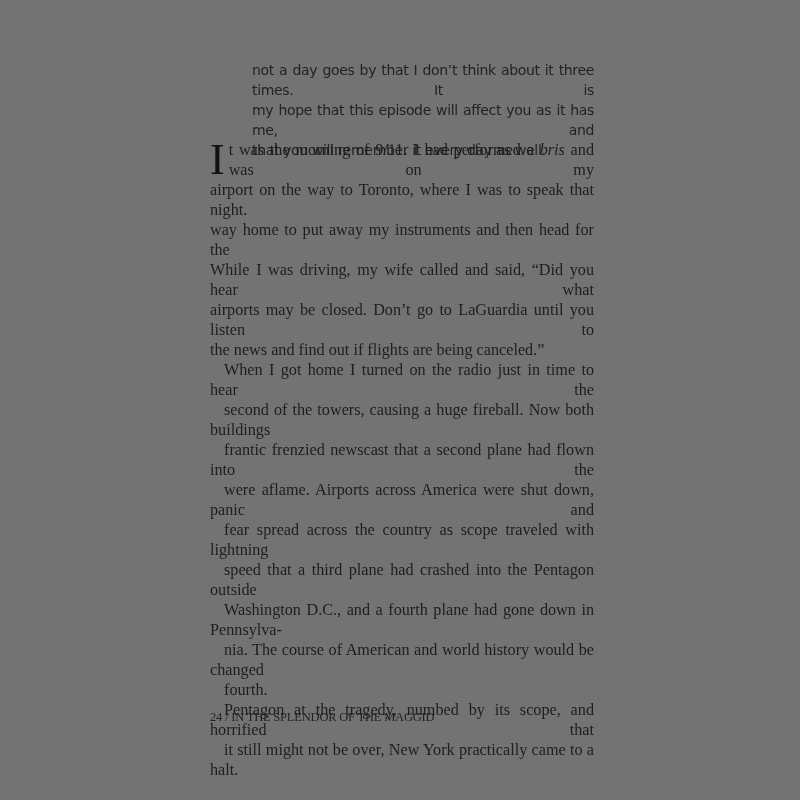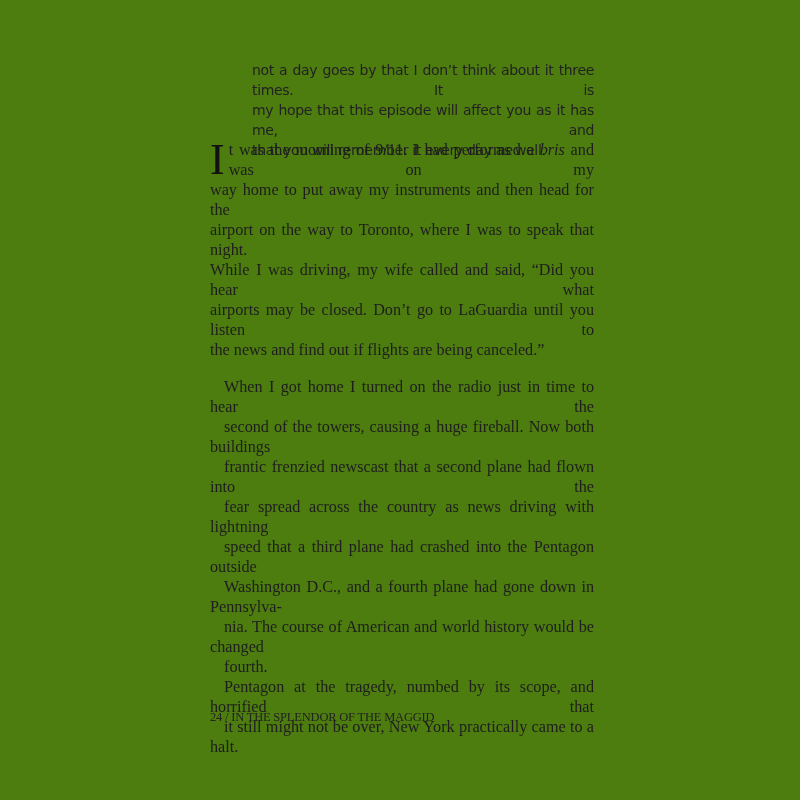--- a/index.html
+++ b/index.html
@@ -1,17 +1,17 @@
 <!DOCTYPE html>
 <html><head>
   <meta charset="utf-8">
   <style>
     html, body { margin: 0; padding: 0; background: #ffffff; }
     body { width: 800px; height: 800px; position: relative; overflow: hidden; color: #1e1e1e; }
-    .page { position: absolute; left: 0; top: 0; width: 800px; height: 800px; background: #4d7c0f; }
+    .page { position: absolute; left: 0; top: 0; width: 800px; height: 800px; background: #737373; }
     .intro {
       position: absolute; left: 252px; top: 60px; width: 342px;
       font-family: "DejaVu Sans", sans-serif; font-size: 14px; line-height: 20px;
       color: #222; letter-spacing: -0.35px;
     }
     .intro p { margin: 0; }
     .body {
       position: absolute; left: 210px; top: 140px; width: 384px;
       font-family: "Liberation Serif", serif; font-size: 16.2px; line-height: 20px;
       color: #1e1e1e; text-align: justify; hyphens: manual;
@@ -40,31 +40,32 @@
       <span class="line">not a day goes by that I don’t think about it three times. It is</span>
       <span class="line">my hope that this episode will affect you as it has me, and</span>
       <span class="line last">that you will remember it every day as well.</span>
     </p>
   </div>
 
   <div class="body" id="body">
       <p class="first">
         <span class="dropcap">I</span>
         <span class="line">t was the morning of 9/11. I had performed a <i>bris</i> and was on my</span>
+        <span class="line">airport on the way to Toronto, where I was to speak that night.</span>
         <span class="line">way home to put away my instruments and then head for the</span>
-        <span class="line">airport on the way to Toronto, where I was to speak that night.</span>
         <span class="line">While I was driving, my wife called and said, “Did you hear what</span>
         <span class="line">airports may be closed. Don’t go to LaGuardia until you listen to</span>
         <span class="line last">the news and find out if flights are being canceled.”</span>
       </p>
       <p>
-        <span class="line" style="text-indent: 14px; margin-top: 17px;">When I got home I turned on the radio just in time to hear the</span>
+        <span class="line" style="text-indent: 14px;">When I got home I turned on the radio just in time to hear the</span>
         <span class="line">second of the towers, causing a huge fireball. Now both buildings</span>
         <span class="line">frantic frenzied newscast that a second plane had flown into the</span>
-        <span class="line">fear spread across the country as news driving with lightning</span>
+        <span class="line">were aflame. Airports across America were shut down, panic and</span>
+        <span class="line">fear spread across the country as scope traveled with lightning</span>
         <span class="line">speed that a third plane had crashed into the Pentagon outside</span>
         <span class="line">Washington D.C., and a fourth plane had gone down in Pennsylva-</span>
         <span class="line">nia. The course of American and world history would be changed</span>
         <span class="line last">fourth.</span>
       </p>
       <p>
         <span class="line" style="text-indent: 14px;">Pentagon at the tragedy, numbed by its scope, and horrified that</span>
         <span class="line">it still might not be over, New York practically came to a halt.</span>
       </p>
     </div>

